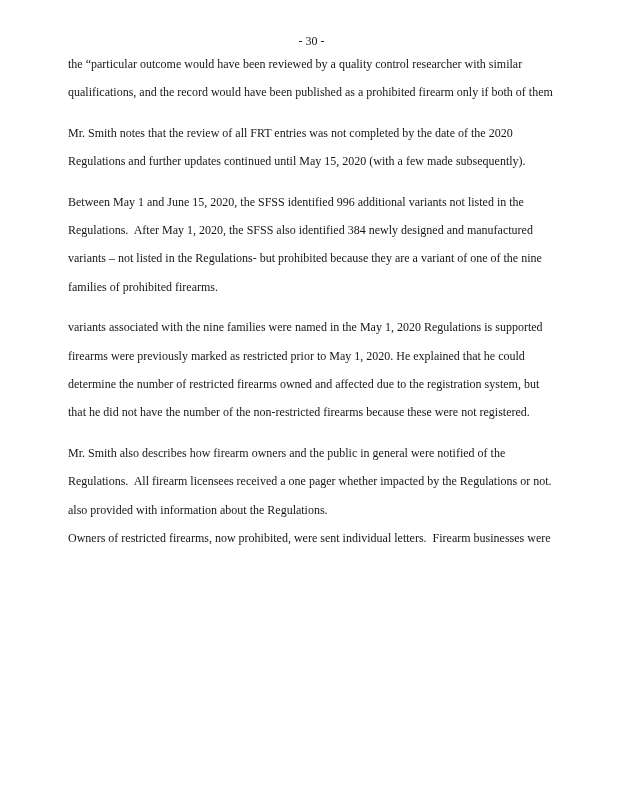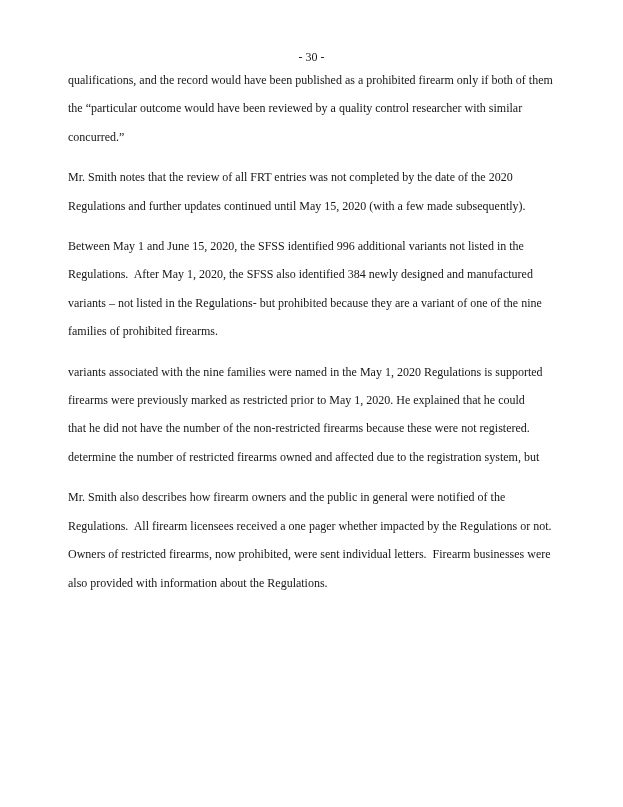--- a/index.html
+++ b/index.html
@@ -12,21 +12,21 @@
       width: 623px;
       height: 807px;
       background: #ffffff;
       overflow: hidden;
       font-family: "Liberation Serif", "DejaVu Serif", serif;
       font-size: 12px;
       color: #161616;
       -webkit-font-smoothing: antialiased;
     }
     .page-number {
-      padding-top: 50px;
+      padding-top: 34px;
       text-align: center;
       line-height: 14px;
       white-space: pre;
     }
     .doc-body {
       margin: 2px 0 0 68px;
       width: 494px;
     }
     .para {
       margin: 0 0 12px 0;
@@ -36,40 +36,39 @@
       white-space: pre;
     }
   </style>
 </head>
 <body>
 
 <div class="page">
   <div class="page-number">- 30 -</div>
   <div class="doc-body">
       <div class="para">
+        <div class="line">the “particular outcome would have been reviewed by a quality control researcher with similar</div>
         <div class="line">qualifications, and the record would have been published as a prohibited firearm only if both of them</div>
-        <div class="line">the “particular outcome would have been reviewed by a quality control researcher with similar</div>
-        <div class="line">concurred.”</div>
       </div>
       <div class="para">
         <div class="line">Mr. Smith notes that the review of all FRT entries was not completed by the date of the 2020</div>
         <div class="line">Regulations and further updates continued until May 15, 2020 (with a few made subsequently).</div>
       </div>
       <div class="para">
         <div class="line">Between May 1 and June 15, 2020, the SFSS identified 996 additional variants not listed in the</div>
         <div class="line">Regulations.  After May 1, 2020, the SFSS also identified 384 newly designed and manufactured</div>
         <div class="line">variants – not listed in the Regulations- but prohibited because they are a variant of one of the nine</div>
         <div class="line">families of prohibited firearms.</div>
       </div>
       <div class="para">
         <div class="line">variants associated with the nine families were named in the May 1, 2020 Regulations is supported</div>
         <div class="line">firearms were previously marked as restricted prior to May 1, 2020. He explained that he could</div>
+        <div class="line">determine the number of restricted firearms owned and affected due to the registration system, but</div>
         <div class="line">that he did not have the number of the non-restricted firearms because these were not registered.</div>
-        <div class="line">determine the number of restricted firearms owned and affected due to the registration system, but</div>
       </div>
       <div class="para">
         <div class="line">Mr. Smith also describes how firearm owners and the public in general were notified of the</div>
         <div class="line">Regulations.  All firearm licensees received a one pager whether impacted by the Regulations or not.</div>
+        <div class="line">also provided with information about the Regulations.</div>
         <div class="line">Owners of restricted firearms, now prohibited, were sent individual letters.  Firearm businesses were</div>
-        <div class="line">also provided with information about the Regulations.</div>
       </div>
     </div>
 </div>
 
 </body></html>

